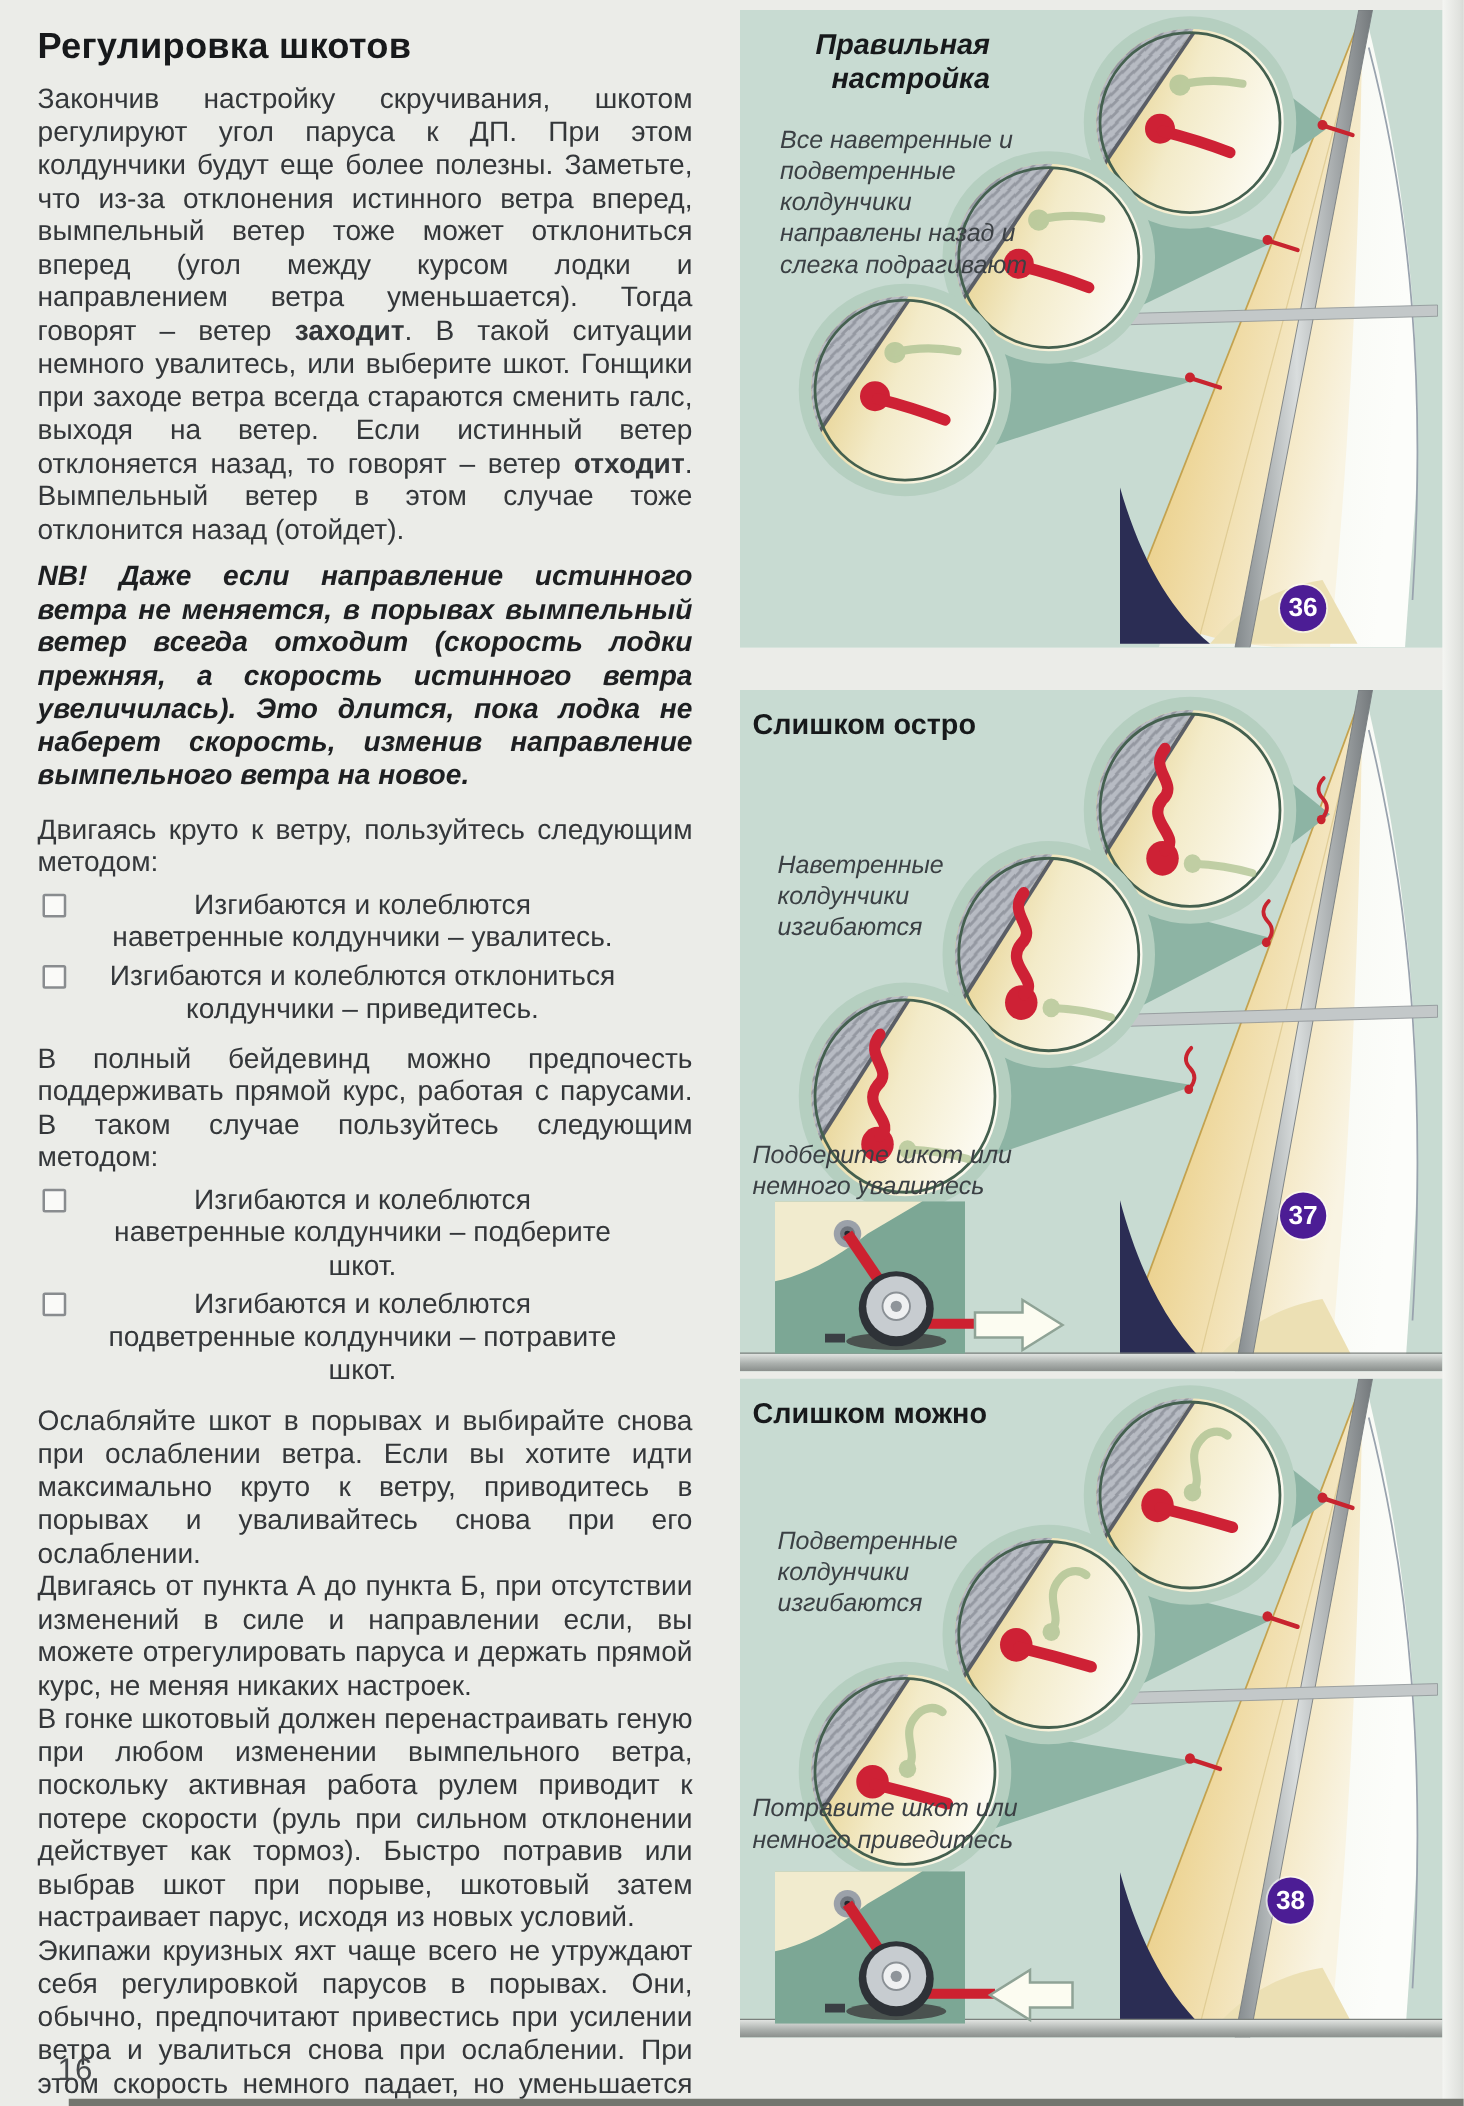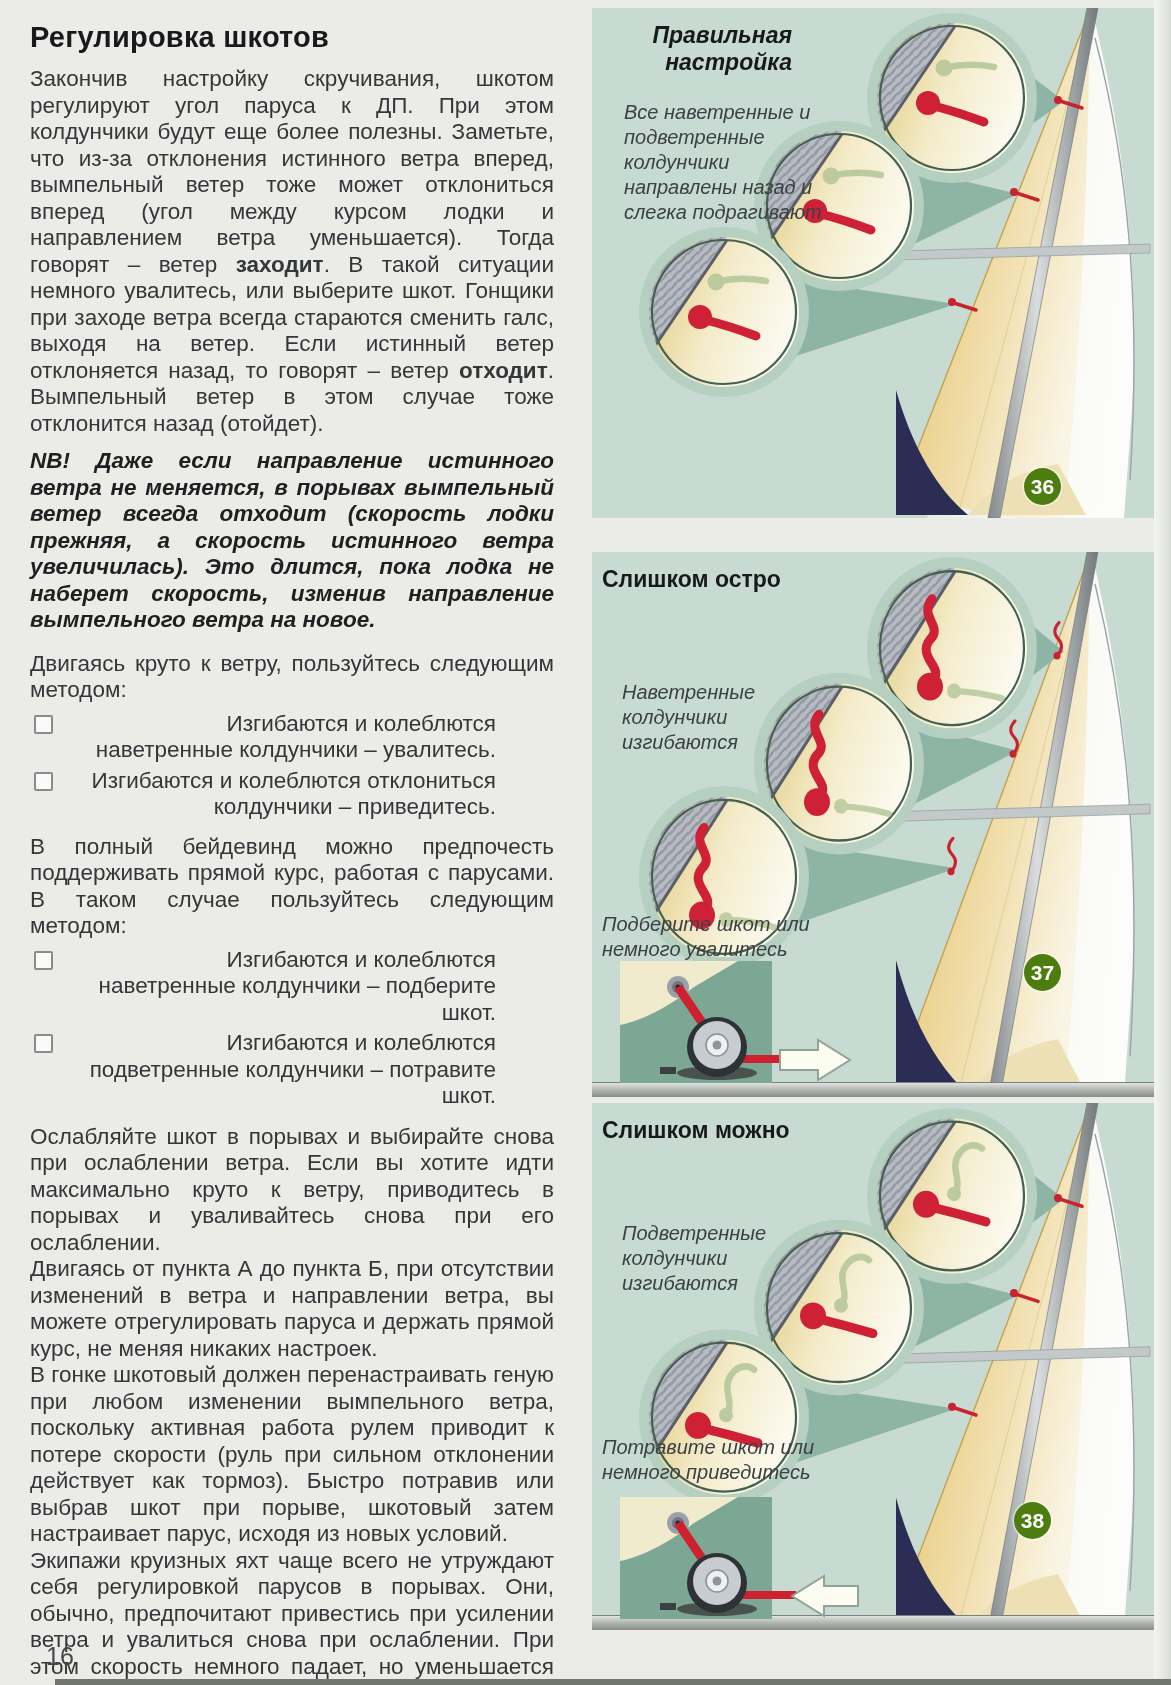--- a/index.html
+++ b/index.html
@@ -14,21 +14,21 @@
     margin:0 0 12px 0;font-size:29px;line-height:34px;font-weight:bold;
     color:#17191b;letter-spacing:.2px;
   }
   .txt{margin:0;font-size:22.5px;line-height:26.5px;text-align:justify;}
   .nb{margin:11px 0 0 0;font-size:22.5px;line-height:26.5px;text-align:justify;
       font-weight:bold;font-style:italic;color:#1d1f21;}
   .method-intro{margin-top:17px;}
   ul.checklist{list-style:none;margin:7px 0 0 0;padding:0;}
   ul.checklist li{
     position:relative;margin:0 0 4px 0;padding:0 58px 0 54px;
-    font-size:22.5px;line-height:26.5px;text-align:right;
+    font-size:22.5px;line-height:26.5px;text-align:center;
   }
   .checkbox{
     position:absolute;left:4px;top:4px;width:15px;height:15px;
     border:2px solid #898c8f;background:#fafaf8;border-radius:2px;
   }
   .p2{margin-top:13px;}
   .body-group{margin-top:14px;}
   .body-group p{margin:0;}
   .page-number{position:absolute;left:46px;top:1642px;font-size:25px;color:#46494c;}
 
@@ -58,21 +58,21 @@
   .deck{
     position:absolute;left:0;right:0;bottom:0;height:14px;
     background:linear-gradient(#e0e3e0,#abb0ad 55%,#898e8b);
     border-top:1px solid #7b807d;
   }
   .winch{position:absolute;left:28px;width:240px;height:122px;}
   #panel-2 .winch{top:409px;}
   #panel-3 .winch{top:394px;}
   .badge{
     position:absolute;width:37px;height:37px;border-radius:50%;
-    background:#4d7c0f;color:#ffffff;font-weight:bold;font-size:21px;
+    background:#4c1d95;color:#ffffff;font-weight:bold;font-size:21px;
     display:flex;align-items:center;justify-content:center;
     box-shadow:0 0 0 1.5px rgba(255,255,255,.55);
   }
   #panel-1 .badge{left:432px;top:460px;}
   #panel-2 .badge{left:432px;top:402px;}
   #panel-3 .badge{left:422px;top:399px;text-align:center;}
 
   
   .page-edge-right{
     position:absolute;top:0;right:0;width:17px;height:100%;
@@ -132,21 +132,21 @@
 
   <p class="txt p2">В полный бейдевинд можно предпочесть поддерживать прямой курс, работая с парусами. В таком случае пользуйтесь следующим методом:</p>
 
   <ul class="checklist">
     <li><span class="checkbox"></span><span>Изгибаются и колеблются наветренные колдунчики – подберите шкот.</span></li>
     <li><span class="checkbox"></span><span>Изгибаются и колеблются подветренные колдунчики – потравите шкот.</span></li>
   </ul>
 
   <div class="body-group">
     <p class="txt">Ослабляйте шкот в порывах и выбирайте снова при ослаблении ветра. Если вы хотите идти максимально круто к ветру, приводитесь в порывах и уваливайтесь снова при его ослаблении.</p>
-    <p class="txt">Двигаясь от пункта А до пункта Б, при отсутствии изменений в ветра и направлении ветра, вы можете отрегулировать паруса и держать прямой курс, не меняя никаких настроек.</p>
+    <p class="txt">Двигаясь от пункта А до пункта Б, при отсутствии изменений в силе и направлении если, вы можете отрегулировать паруса и держать прямой курс, не меняя никаких настроек.</p>
     <p class="txt">В гонке шкотовый должен перенастраивать геную при любом изменении вымпельного ветра, поскольку активная работа рулем приводит к потере скорости (руль при сильном отклонении действует как тормоз). Быстро потравив или выбрав шкот при порыве, шкотовый затем настраивает парус, исходя из новых условий.</p>
     <p class="txt">Экипажи круизных яхт чаще всего не утруждают себя регулировкой парусов в порывах. Они, обычно, предпочитают привестись при усилении ветра и увалиться снова при ослаблении. При этом скорость немного падает, но уменьшается дрейф, и команде достается меньше работы.</p>
 
   </div>
 </div>
 
 <div class="page-number">16</div>
 
 <section class="panel" id="panel-1">
   <svg class="art" viewBox="0 0 562 510" preserveAspectRatio="none">

